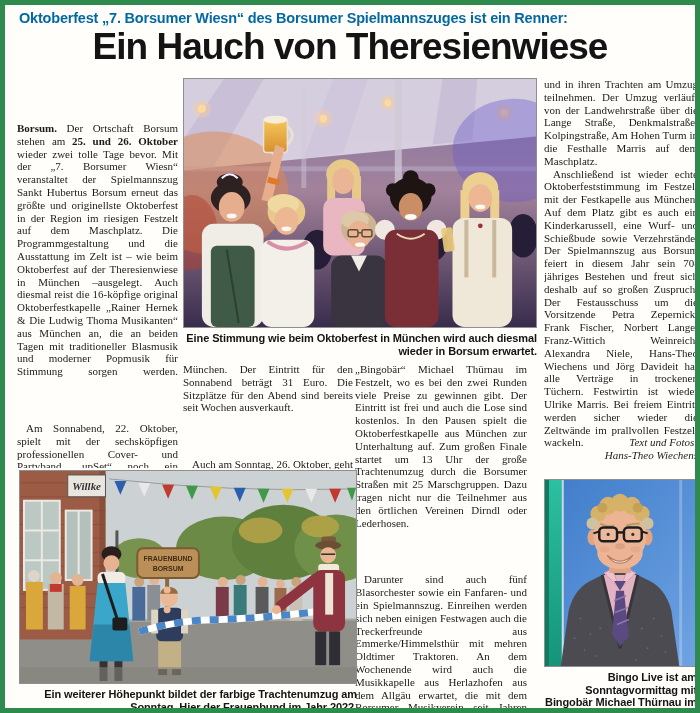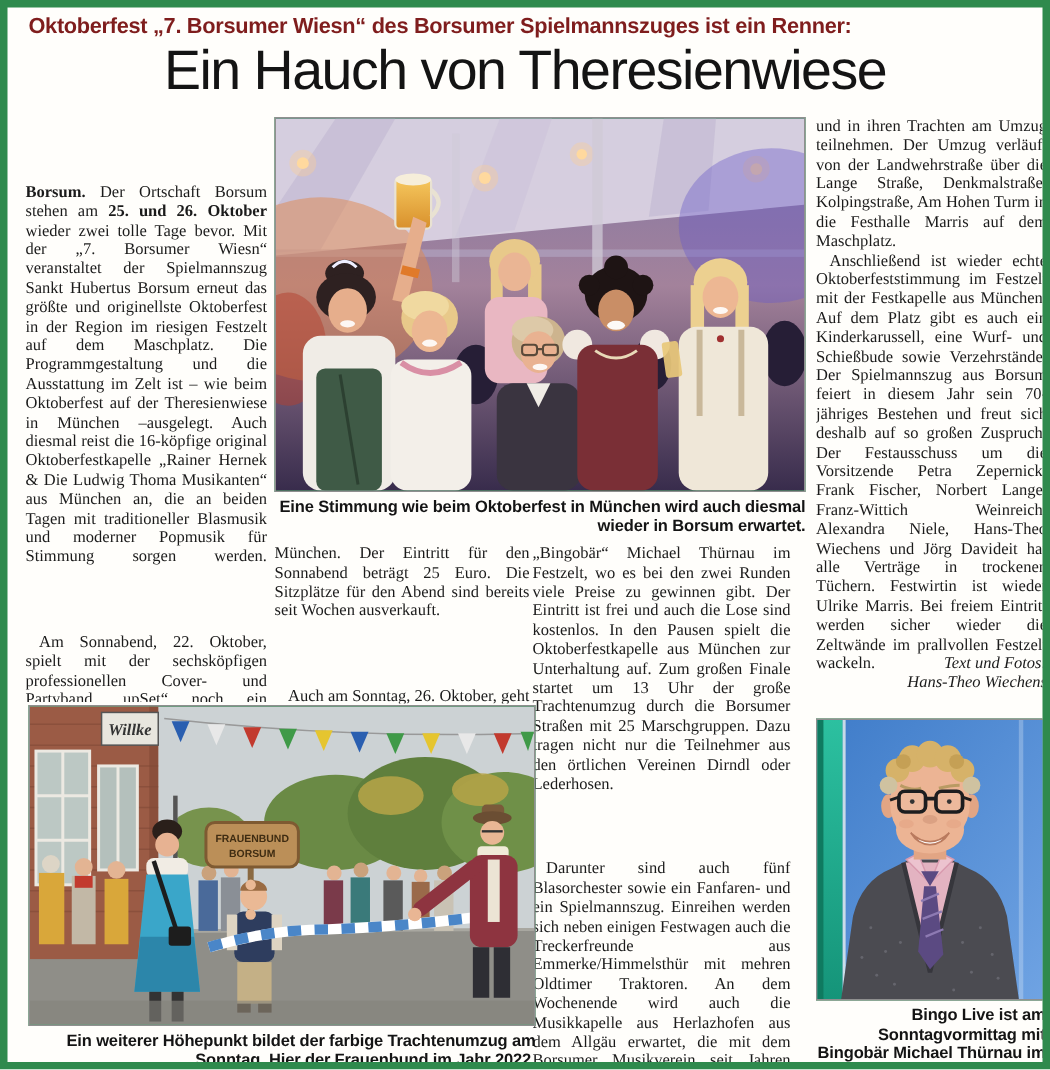--- a/index.html
+++ b/index.html
@@ -4,40 +4,40 @@
 <style>
   html,body{margin:0;padding:0;background:#ffffff;}
   .page{
     position:relative;width:700px;height:713px;box-sizing:border-box;
     background:#fffefb;border:5px solid #2f8a4d;overflow:hidden;
     font-family:"Liberation Serif",serif;color:#1b1b1b;
   }
   .kicker{
     position:absolute;left:14px;top:5px;width:660px;
     font-family:"Liberation Sans",sans-serif;font-weight:bold;font-size:14.5px;
-    color:#7f1d1d;letter-spacing:-0.2px;
+    color:#0369a1;letter-spacing:-0.2px;
   }
   .headline{
     position:absolute;left:0;top:21px;width:690px;text-align:center;
-    font-family:"Liberation Sans",sans-serif;font-weight:normal;font-size:37px;
+    font-family:"Liberation Sans",sans-serif;font-weight:bold;font-size:37px;
     color:#141414;letter-spacing:-1px;
   }
   .bodycol{
     position:absolute;font-size:11px;line-height:12.8px;text-align:justify;
     hyphens:auto;overflow:hidden;
   }
   .bodycol p{margin:0;}
   .bodycol p.ind{text-indent:9px;}
   .bodycol p.runon{text-align-last:justify;margin-top:44px;}
   .col1{left:12px;top:73px;width:161px;height:390px;}
   .colA{left:178px;top:358px;width:170px;height:106px;}
   .colB{left:350px;top:358px;width:172px;height:350px;}
   .col4{left:539px;top:73px;width:154px;height:400px;}
   .credit{ text-align:right;font-style:italic;margin-top:-12.8px;line-height:12.8px;}
-  .photo{position:absolute;border:1px solid #8f8f8f;box-sizing:border-box;background:#15803d;}
+  .photo{position:absolute;border:1px solid #8f8f8f;box-sizing:border-box;background:#f0abfc;}
   .photo svg{display:block;width:100%;height:100%;}
   .photo-main{left:178px;top:73px;width:354px;height:250px;}
   .photo-parade{left:14px;top:465px;width:338px;height:214px;}
   .photo-portrait{left:539px;top:474px;width:153px;height:188px;}
   .caption{
     position:absolute;font-family:"Liberation Sans",sans-serif;font-weight:bold;
     font-size:11px;line-height:12.6px;color:#141414;letter-spacing:-0.1px;text-align:right;
   }
   .cap-main{left:178px;top:327px;width:354px;}
   .cap-parade{left:14px;top:683px;width:338px;}
@@ -160,21 +160,21 @@
         <line x1="284" y1="142" x2="284" y2="200" stroke="#c9b89a" stroke-width="4"></line>
         <line x1="312" y1="142" x2="312" y2="200" stroke="#c9b89a" stroke-width="4"></line>
         <circle cx="298" cy="148" r="2.4" fill="#a03030"></circle>
         <rect x="260" y="150" width="11" height="24" rx="2" fill="#e8c87a" opacity="0.92" transform="rotate(-8 265 162)"></rect>
       </g>
     </svg>
   </div>
   <div class="caption cap-main">Eine Stimmung wie beim Oktoberfest in München wird auch diesmal wieder in Borsum erwartet.</div>
 
   <div class="bodycol colA">
-    <p>München. Der Eintritt für den Sonnabend beträgt 25 Euro. Die Sitzplätze für den Abend sind bereits seit Wochen ausverkauft.</p>
+    <p>München. Der Eintritt für den Sonnabend beträgt 31 Euro. Die Sitzplätze für den Abend sind bereits seit Wochen ausverkauft.</p>
     <p class="ind runon">Auch am Sonntag, 26. Oktober, geht es in Borsum rund. Ab 1 Uhr ist Bingo Live mit Moderator</p>
   </div>
 
   <div class="bodycol colB">
     <p>„Bingobär“ Michael Thürnau im Festzelt, wo es bei den zwei Runden viele Preise zu gewinnen gibt. Der Eintritt ist frei und auch die Lose sind kostenlos. In den Pausen spielt die Oktoberfestkapelle aus München zur Unterhaltung auf. Zum großen Finale startet um 13 Uhr der große Trachtenumzug durch die Borsumer Straßen mit 25 Marschgruppen. Dazu tragen nicht nur die Teilnehmer aus den örtlichen Vereinen Dirndl oder Lederhosen.</p>
     <p class="ind runon">Darunter sind auch fünf Blasorchester sowie ein Fanfaren- und ein Spielmannszug. Einreihen werden sich neben einigen Festwagen auch die Treckerfreunde aus Emmerke/Himmelsthür mit mehren Oldtimer Traktoren. An dem Wochenende wird auch die Musikkapelle aus Herlazhofen aus dem Allgäu erwartet, die mit dem Borsumer Musikverein seit Jahren befreundet sind. Auch sie wollen an beiden Tagen mitfeiern</p>
   </div>
 
   <div class="bodycol col4">
     <p>und in ihren Trachten am Umzug teilnehmen. Der Umzug verläuft von der Landwehrstraße über die Lange Straße, Denkmalstraße, Kolpingstraße, Am Hohen Turm in die Festhalle Marris auf dem Maschplatz.</p>

